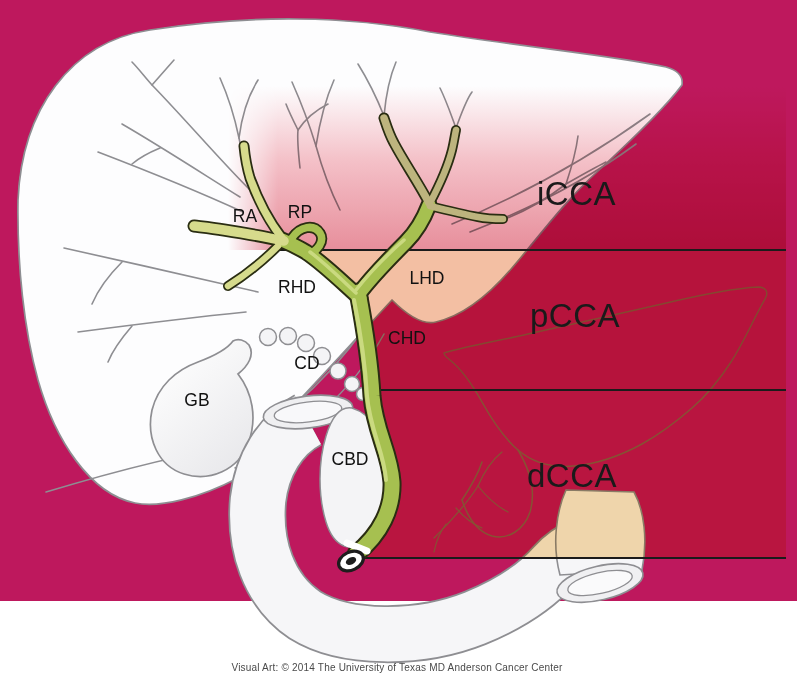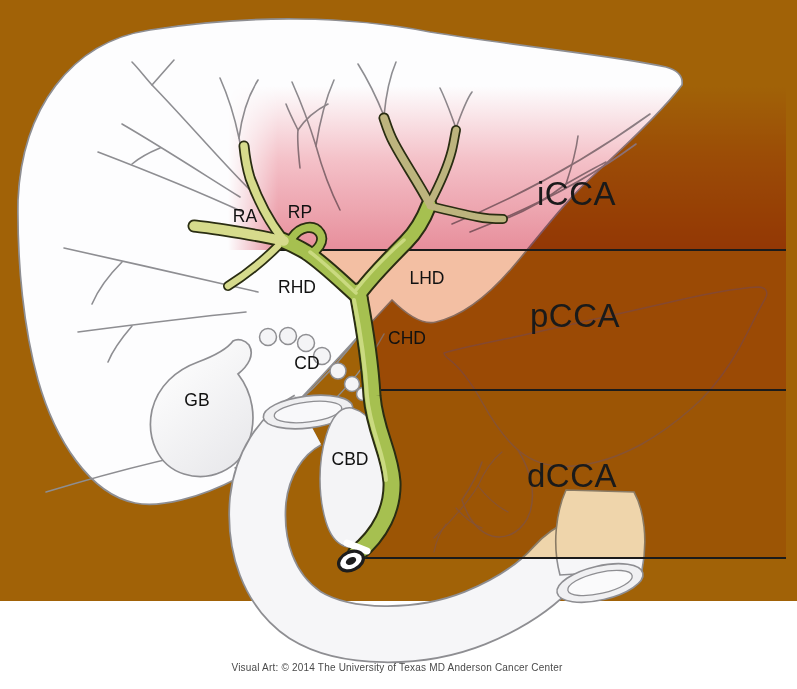--- a/index.html
+++ b/index.html
@@ -1,17 +1,17 @@
 <!DOCTYPE html>
 <html><head>
 <meta charset="utf-8">
 <style>
   html,body{margin:0;padding:0;background:#ffffff;}
   body{width:797px;height:689px;overflow:hidden;font-family:"Liberation Sans", sans-serif;}
-  #stage{position:relative;width:797px;height:601px;background:#a16207;isolation:isolate;text-align:center;}
+  #stage{position:relative;width:797px;height:601px;background:#be185d;isolation:isolate;text-align:center;}
   svg{display:block;}
   .band{mix-blend-mode:multiply;}
   .duct-label{font-family:"Liberation Sans",sans-serif;font-size:17.5px;fill:#111111;}
   .zone-label{font-family:"Liberation Sans",sans-serif;font-size:33px;fill:#1a1a1a;letter-spacing:0.5px;}
   .credit{font-family:"Liberation Sans",sans-serif;font-size:10px;fill:#4a4a4a;letter-spacing:0.2px;}
 </style>
 </head>
 <body>
 
 <div id="stage">

